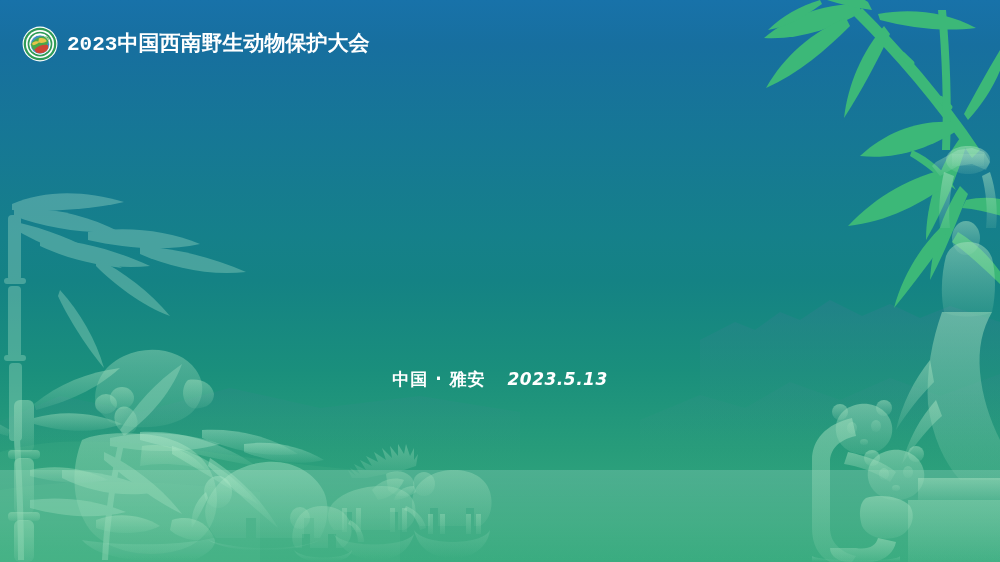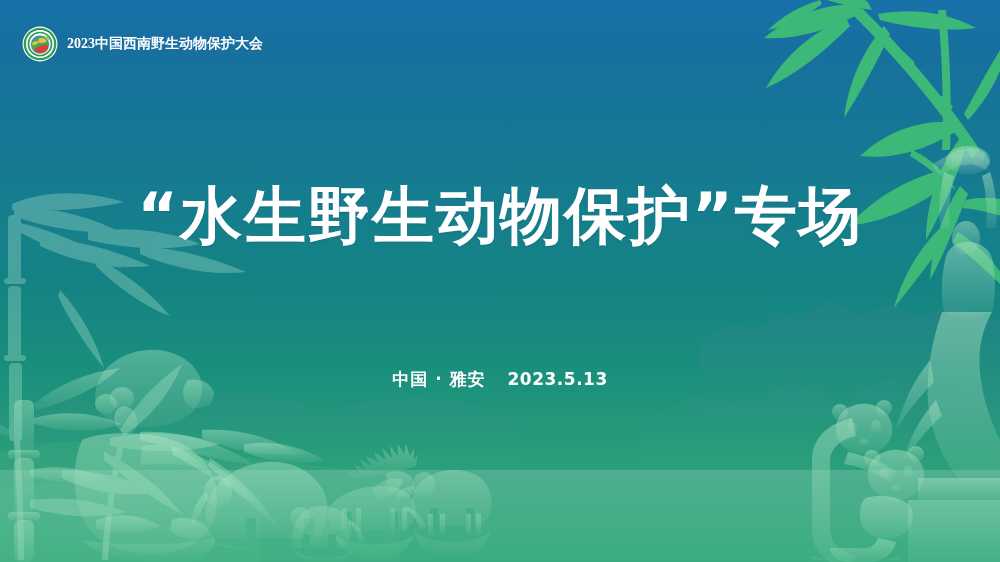--- a/index.html
+++ b/index.html
@@ -46,26 +46,26 @@
     width: 36px;
     height: 36px;
     flex: 0 0 36px;
   }
   .header-text {
     display: flex;
     flex-direction: column;
     line-height: 1;
   }
   .header-cn {
-    font-size: 14px;
+    font-size: 21px;
     font-weight: bold;
     color: #ffffff;
     letter-spacing: 0px;
     white-space: nowrap;
-    font-family: Liberation Serif, serif;
+    font-family: Liberation Mono, monospace;
   }
   .header-en {
     margin-top: 4px;
     font-size: 10.5px;
     font-weight: bold;
     color: #eaf4fb;
     letter-spacing: 0.25px;
     white-space: nowrap;
   }
 
@@ -93,21 +93,21 @@
     width: 1000px;
     text-align: center;
     color: #ffffff;
     font-size: 17px;
     font-weight: bold;
     white-space: nowrap;
     font-family: "DejaVu Sans", "Liberation Sans", sans-serif;
   }
   .meta-place { letter-spacing: 1px; margin-top: 6px; }
   .meta-gap { display: inline-block; width: 22px; }
-  .meta-date { letter-spacing: 0.5px; }
+  .meta-date { letter-spacing: 0.5px; font-style: italic; }
 </style>
 </head>
 <body>
 
 <div id="slide">
 
   <svg class="layer" viewBox="0 0 1000 562" preserveAspectRatio="none">
     <defs>
       <linearGradient id="mtG" x1="0" y1="0" x2="0" y2="1">
         <stop offset="0%" stop-color="#2a7f8c" stop-opacity="0.55"></stop>
@@ -397,19 +397,18 @@
       <path d="M18,30 C22,27 27,26 31,28 C28,32 23,34 19,34 Z" fill="#e8c34a"></path>
       <circle cx="32" cy="33" r="17" fill="none" stroke="#ffffff" stroke-width="1.2"></circle>
 
       <circle cx="32" cy="32" r="20.5" fill="none" stroke="#2f9b57" stroke-width="1"></circle>
     </svg>
     <div class="header-text">
       <div class="header-cn">2023中国西南野生动物保护大会</div>
     </div>
   </div>
 
-  <div class="main-title">“水生野生动物保护”专场</div>
 
   <div class="meta-line">
     <span class="meta-place">中国 · 雅安</span><span class="meta-gap"></span><span class="meta-date">2023.5.13</span>
   </div>
 
 </div>
 
 </body></html>

